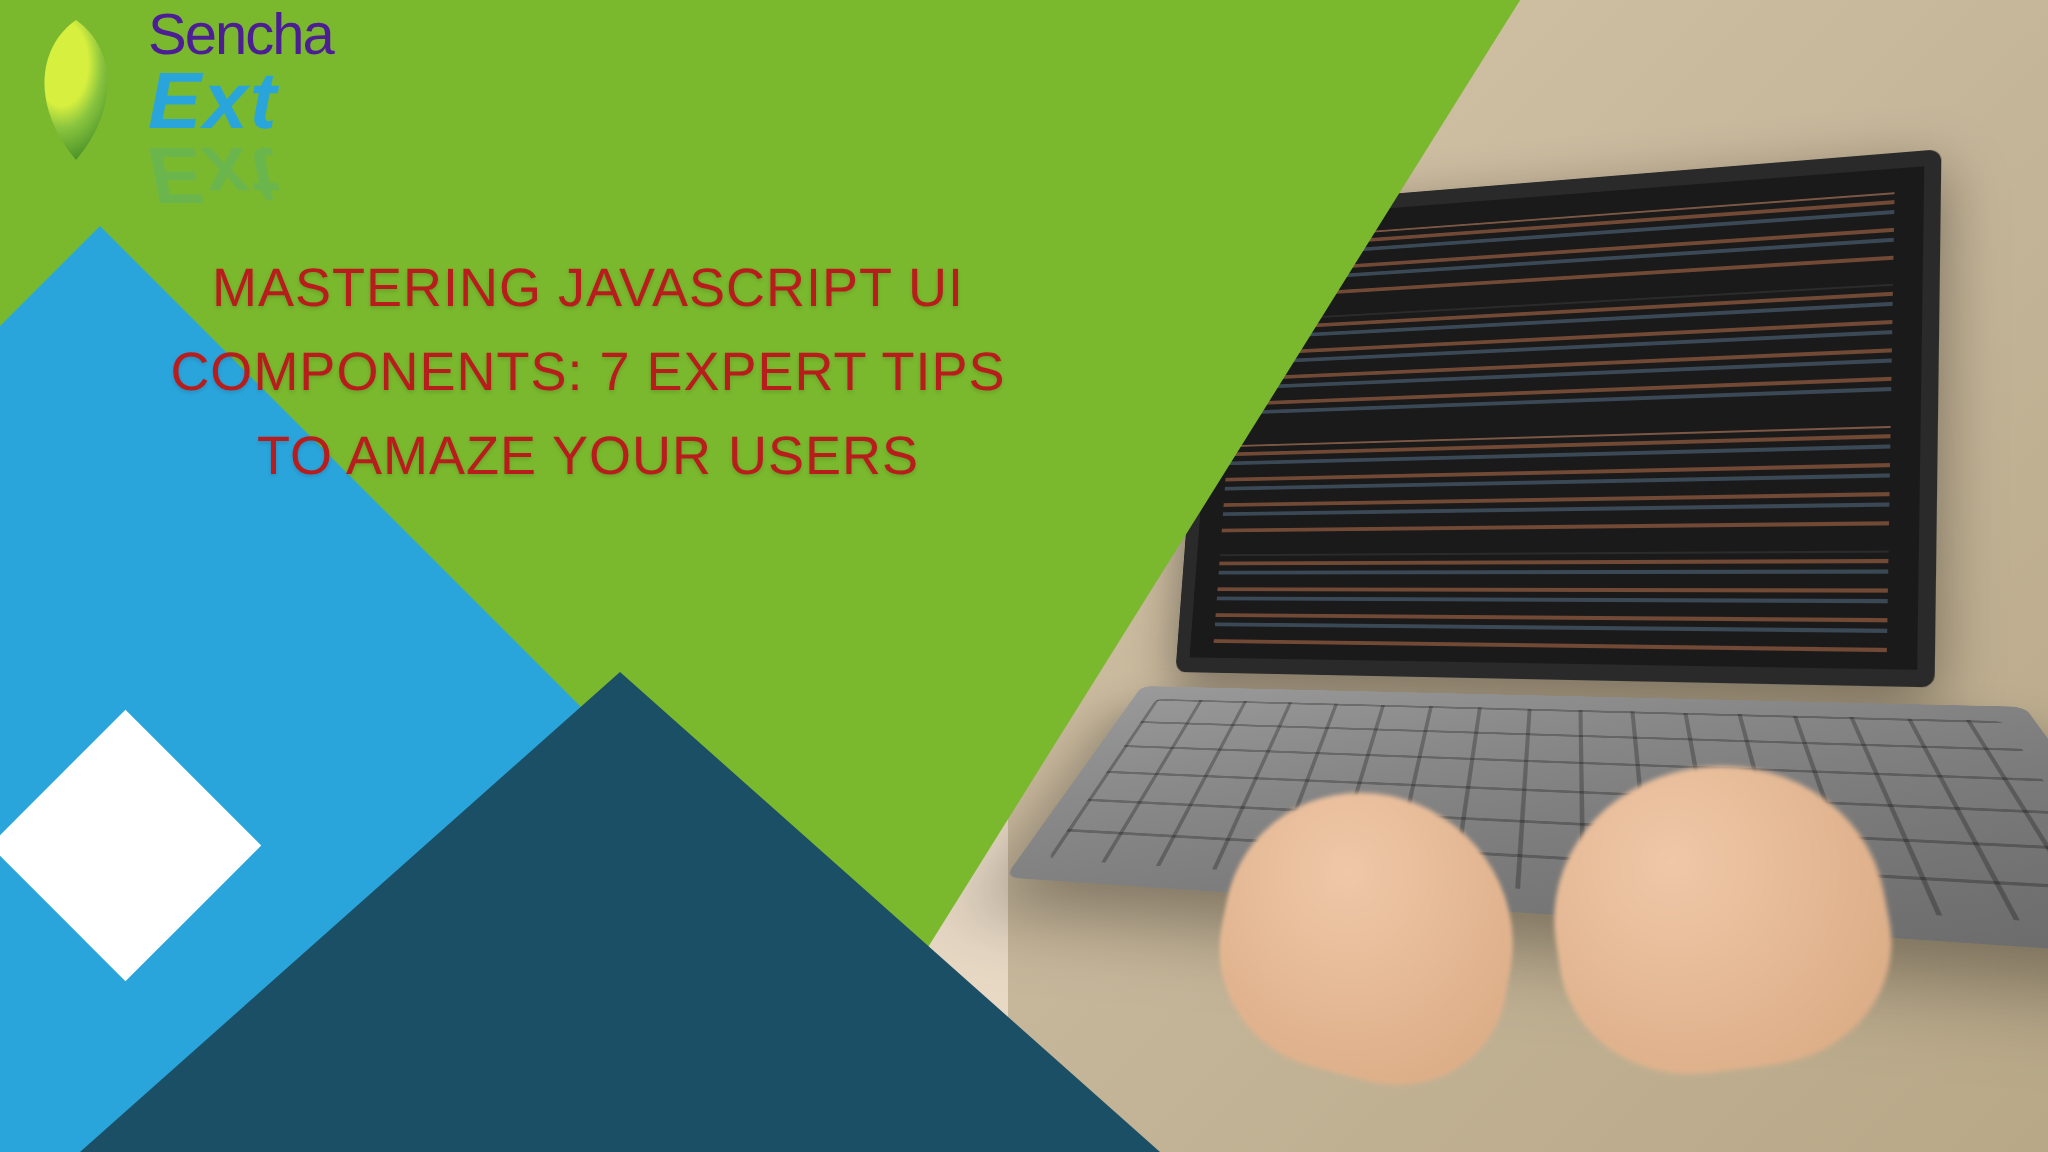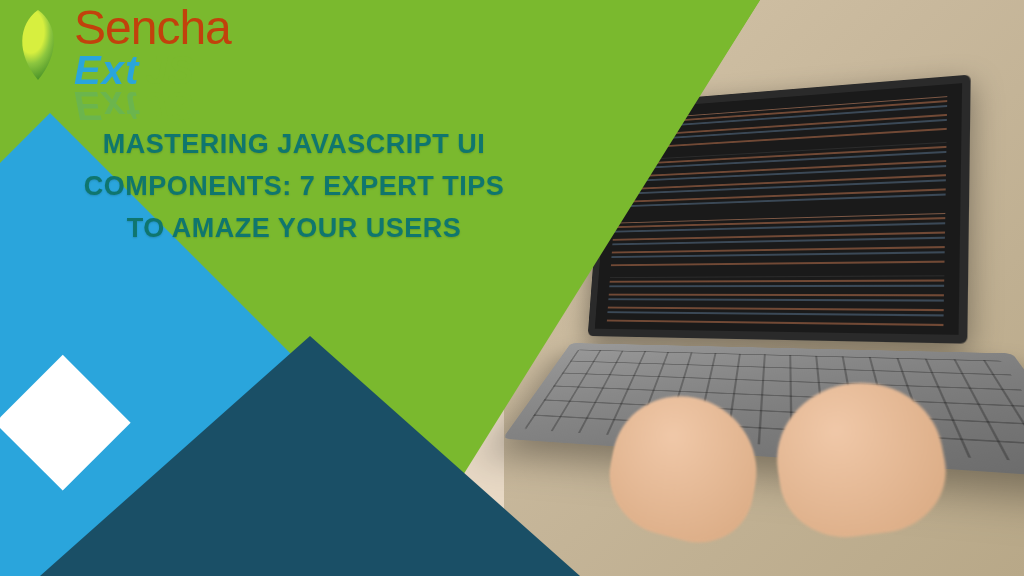--- a/index.html
+++ b/index.html
@@ -161,23 +161,23 @@
     .leaf::before {
       content: "";
       position: absolute;
       inset: 0;
       background: radial-gradient(ellipse at 35% 30%, #d7ef3f 0 30%, #8cc63f 45%, #2e7d1f 80%);
       clip-path: path("M24 0 C44 14 46 44 24 70 C2 44 4 14 24 0 Z");
     }
     .brand-text { display: flex; flex-direction: column; line-height: 1; }
     .brand-sencha {
       font-family: Verdana, Geneva, sans-serif;
-      font-size: 48px;
+      font-size: 29px;
       font-weight: 400;
-      color: #c2410c;
+      color: #4c1d95;
       letter-spacing: -1px;
     }
     .brand-ext {
       font-family: Arial, sans-serif;
       font-size: 40px;
       font-weight: 900;
       margin-top: -2px;
     }
     .brand-ext .ext { color: #2aa5dc; font-style: italic; letter-spacing: 1px; }
     .brand-ext .js  { color: #7ab92e; font-style: italic; margin-left: 6px; }
@@ -191,24 +191,24 @@
     }
     .brand-reflect .ext { color: #2aa5dc; font-style: italic; letter-spacing: 1px; }
     .brand-reflect .js  { color: #7ab92e; font-style: italic; margin-left: 6px; }
 
     
     .headline {
       position: absolute;
       left: 64px;
       top: 124px;
       width: 460px;
-      color: #0f766e;
+      color: #b91c1c;
       text-align: center;
       font-family: "Arial Black", Arial, sans-serif;
-      font-weight: 700;
+      font-weight: 400;
       font-size: 27px;
       line-height: 1.55;
       letter-spacing: 0.5px;
       text-shadow: 0 1px 2px rgba(0,0,0,0.15);
     }
   </style>
 </head>
 <body>
 
 <div class="hero">

